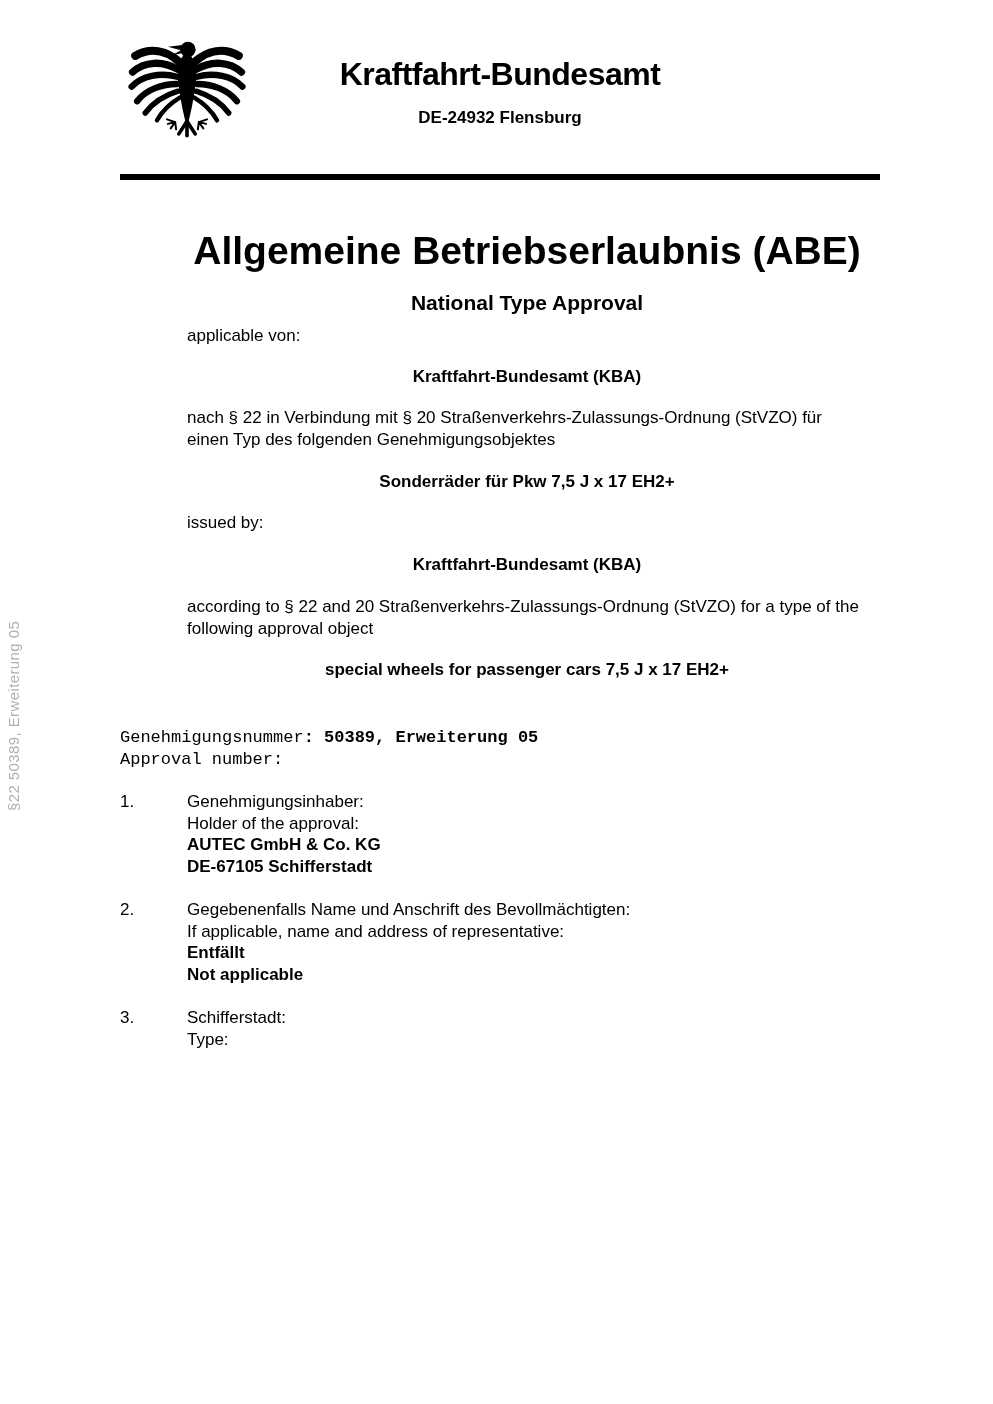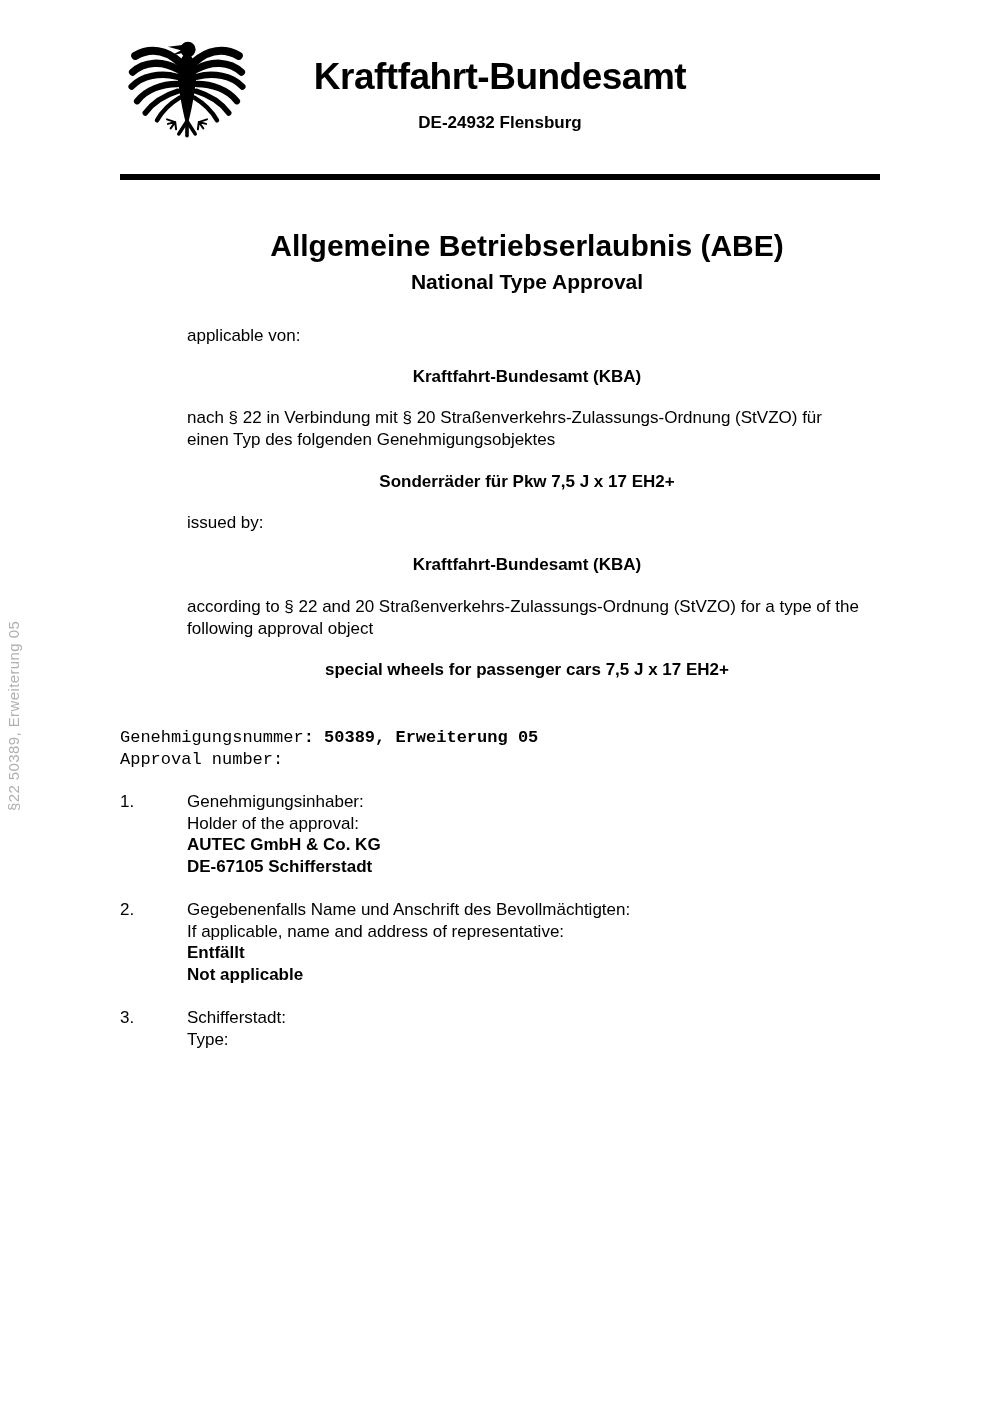--- a/index.html
+++ b/index.html
@@ -29,37 +29,37 @@
   
   .eagle {
     position:absolute; left:128px; top:36px;
     width:118px; height:105px;
   }
   .header-text {
     position:absolute; left:120px; top:56px; width:760px;
     text-align:center;
   }
   .agency-name {
-    font-size:37px; font-weight:bold; letter-spacing:-0.5px;
+    font-size:32px; font-weight:bold; letter-spacing:-0.5px;
   }
   .agency-address {
     font-size:17px; font-weight:bold; margin-top:15px;
   }
   .rule {
     position:absolute; left:120px; top:174px;
     width:760px; height:6px; background:#000;
   }
 
   
   .doc-title {
     position:absolute; left:187px; top:229px; width:680px;
     text-align:center;
   }
-  .doc-title-de { font-size:30px; font-weight:bold; }
-  .doc-title-en { font-size:21px; font-weight:bold; margin-top:7px; }
+  .doc-title-de { font-size:39px; font-weight:bold; }
+  .doc-title-en { font-size:21px; font-weight:bold; margin-top:18px; }
 
   
   .blk {
     position:absolute; left:187px; width:680px;
     font-size:17px; line-height:21.5px;
   }
   .blk.center { text-align:center; font-weight:bold; }
   .blk.left120 { left:120px; width:747px;font-family:Liberation Mono, monospace; }
   .bold { font-weight:bold; }
 

